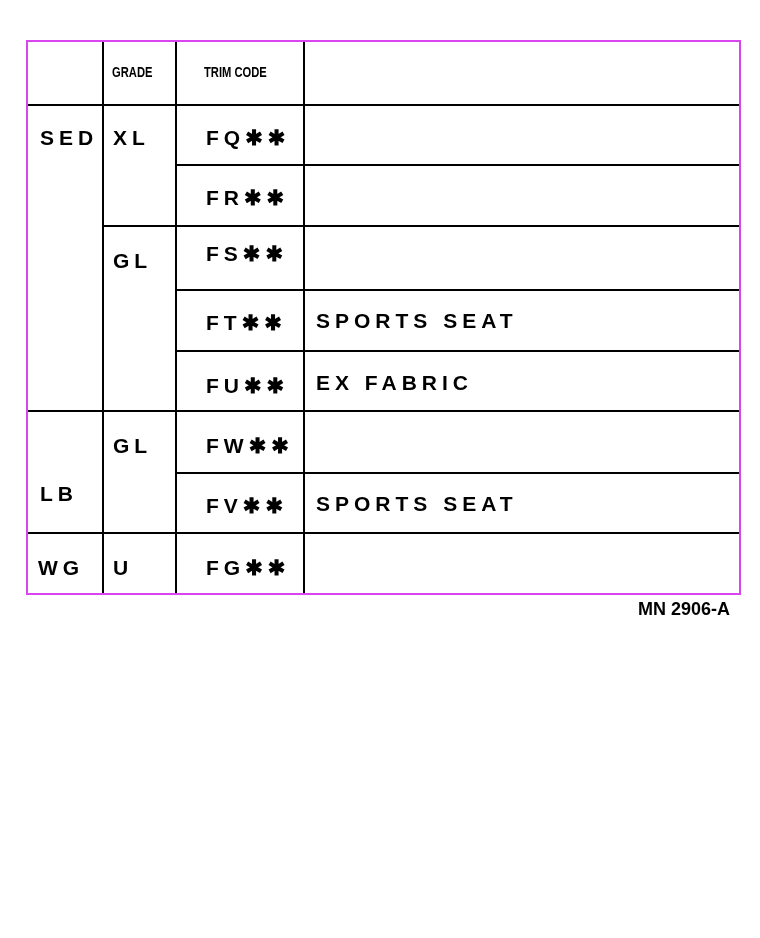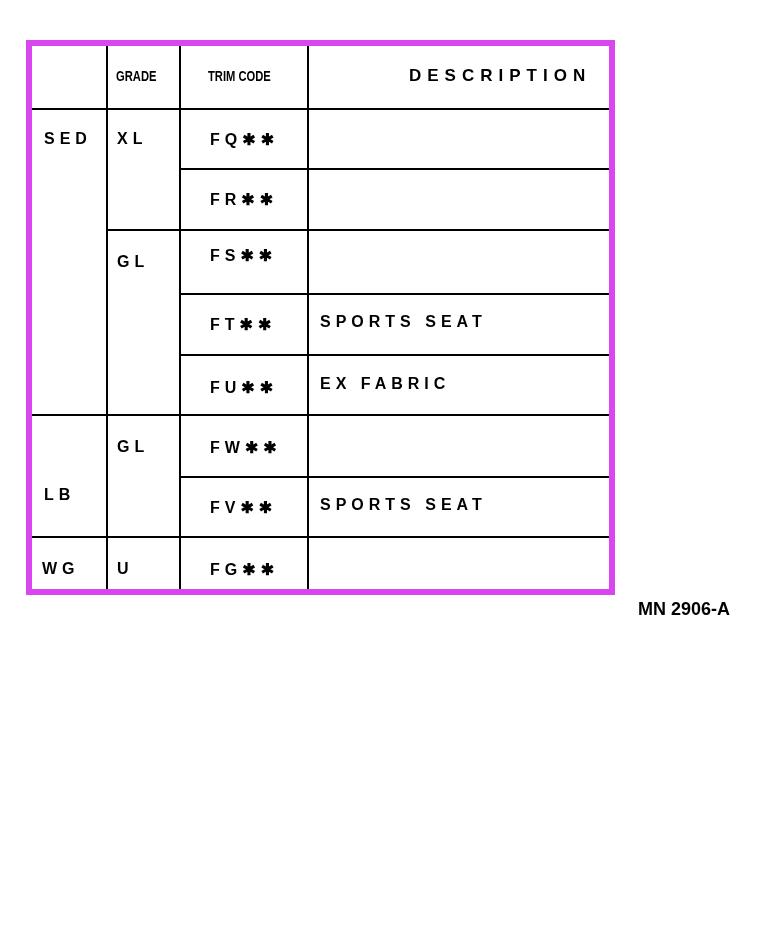--- a/index.html
+++ b/index.html
@@ -1,18 +1,18 @@
 <!DOCTYPE html>
 <html><head>
   <meta charset="utf-8">
   <style>
     html, body { margin:0; padding:0; background:#fff; }
     body { width:760px; height:938px; position:relative; font-family:"Liberation Sans", sans-serif; color:#000; }
-    .tbl { position:absolute; left:26px; top:40px; width:589px; height:555px; border:6px solid #d946ef; box-sizing:border-box; }
-    .cell { position:absolute; box-sizing:border-box; font-size:16px; letter-spacing:5px; font-weight:bold; }
+    .tbl { position:absolute; left:26px; top:40px; width:715px; height:555px; border:2px solid #d946ef; box-sizing:border-box; }
+    .cell { position:absolute; box-sizing:border-box; font-size:21px; letter-spacing:5px; font-weight:bold; }
     .vline { position:absolute; top:0; bottom:0; width:1.5px; background:#000; }
     .hline { position:absolute; height:1.5px; background:#000; }
     .hdr-small { font-size:14px; letter-spacing:0; font-weight:bold; transform:scaleX(0.8); transform-origin:left; }
     .hdr-desc { font-size:17px; letter-spacing:6px; font-weight:bold; }
     .figref { position:absolute; left:638px; top:599px; font-size:18px; font-weight:bold; letter-spacing:0; }
   </style>
 </head>
 <body>
 
 <div class="tbl">
@@ -25,21 +25,20 @@
   <div class="hline" style="left:148px; right:0; top:122px;"></div>
   <div class="hline" style="left:75px; right:0; top:183px;"></div>
   <div class="hline" style="left:148px; right:0; top:247px;"></div>
   <div class="hline" style="left:148px; right:0; top:308px;"></div>
   <div class="hline" style="left:0; right:0; top:368px;"></div>
   <div class="hline" style="left:148px; right:0; top:430px;"></div>
   <div class="hline" style="left:0; right:0; top:490px;"></div>
 
   <div class="cell hdr-small" style="left:84px; top:22px;">GRADE</div>
   <div class="cell hdr-small" style="left:176px; top:22px;">TRIM CODE</div>
-  <div class="cell hdr-desc" style="left:377px; top:20px;">DESCRIPTION</div>
 
   <div class="cell" style="left:12px; top:84px;">SED</div>
   <div class="cell" style="left:85px; top:84px;">XL</div>
   <div class="cell" style="left:178px; top:84px;">FQ✱✱</div>
 
   <div class="cell" style="left:178px; top:144px;">FR✱✱</div>
 
   <div class="cell" style="left:85px; top:207px;">GL</div>
   <div class="cell" style="left:178px; top:200px;">FS✱✱</div>
 

